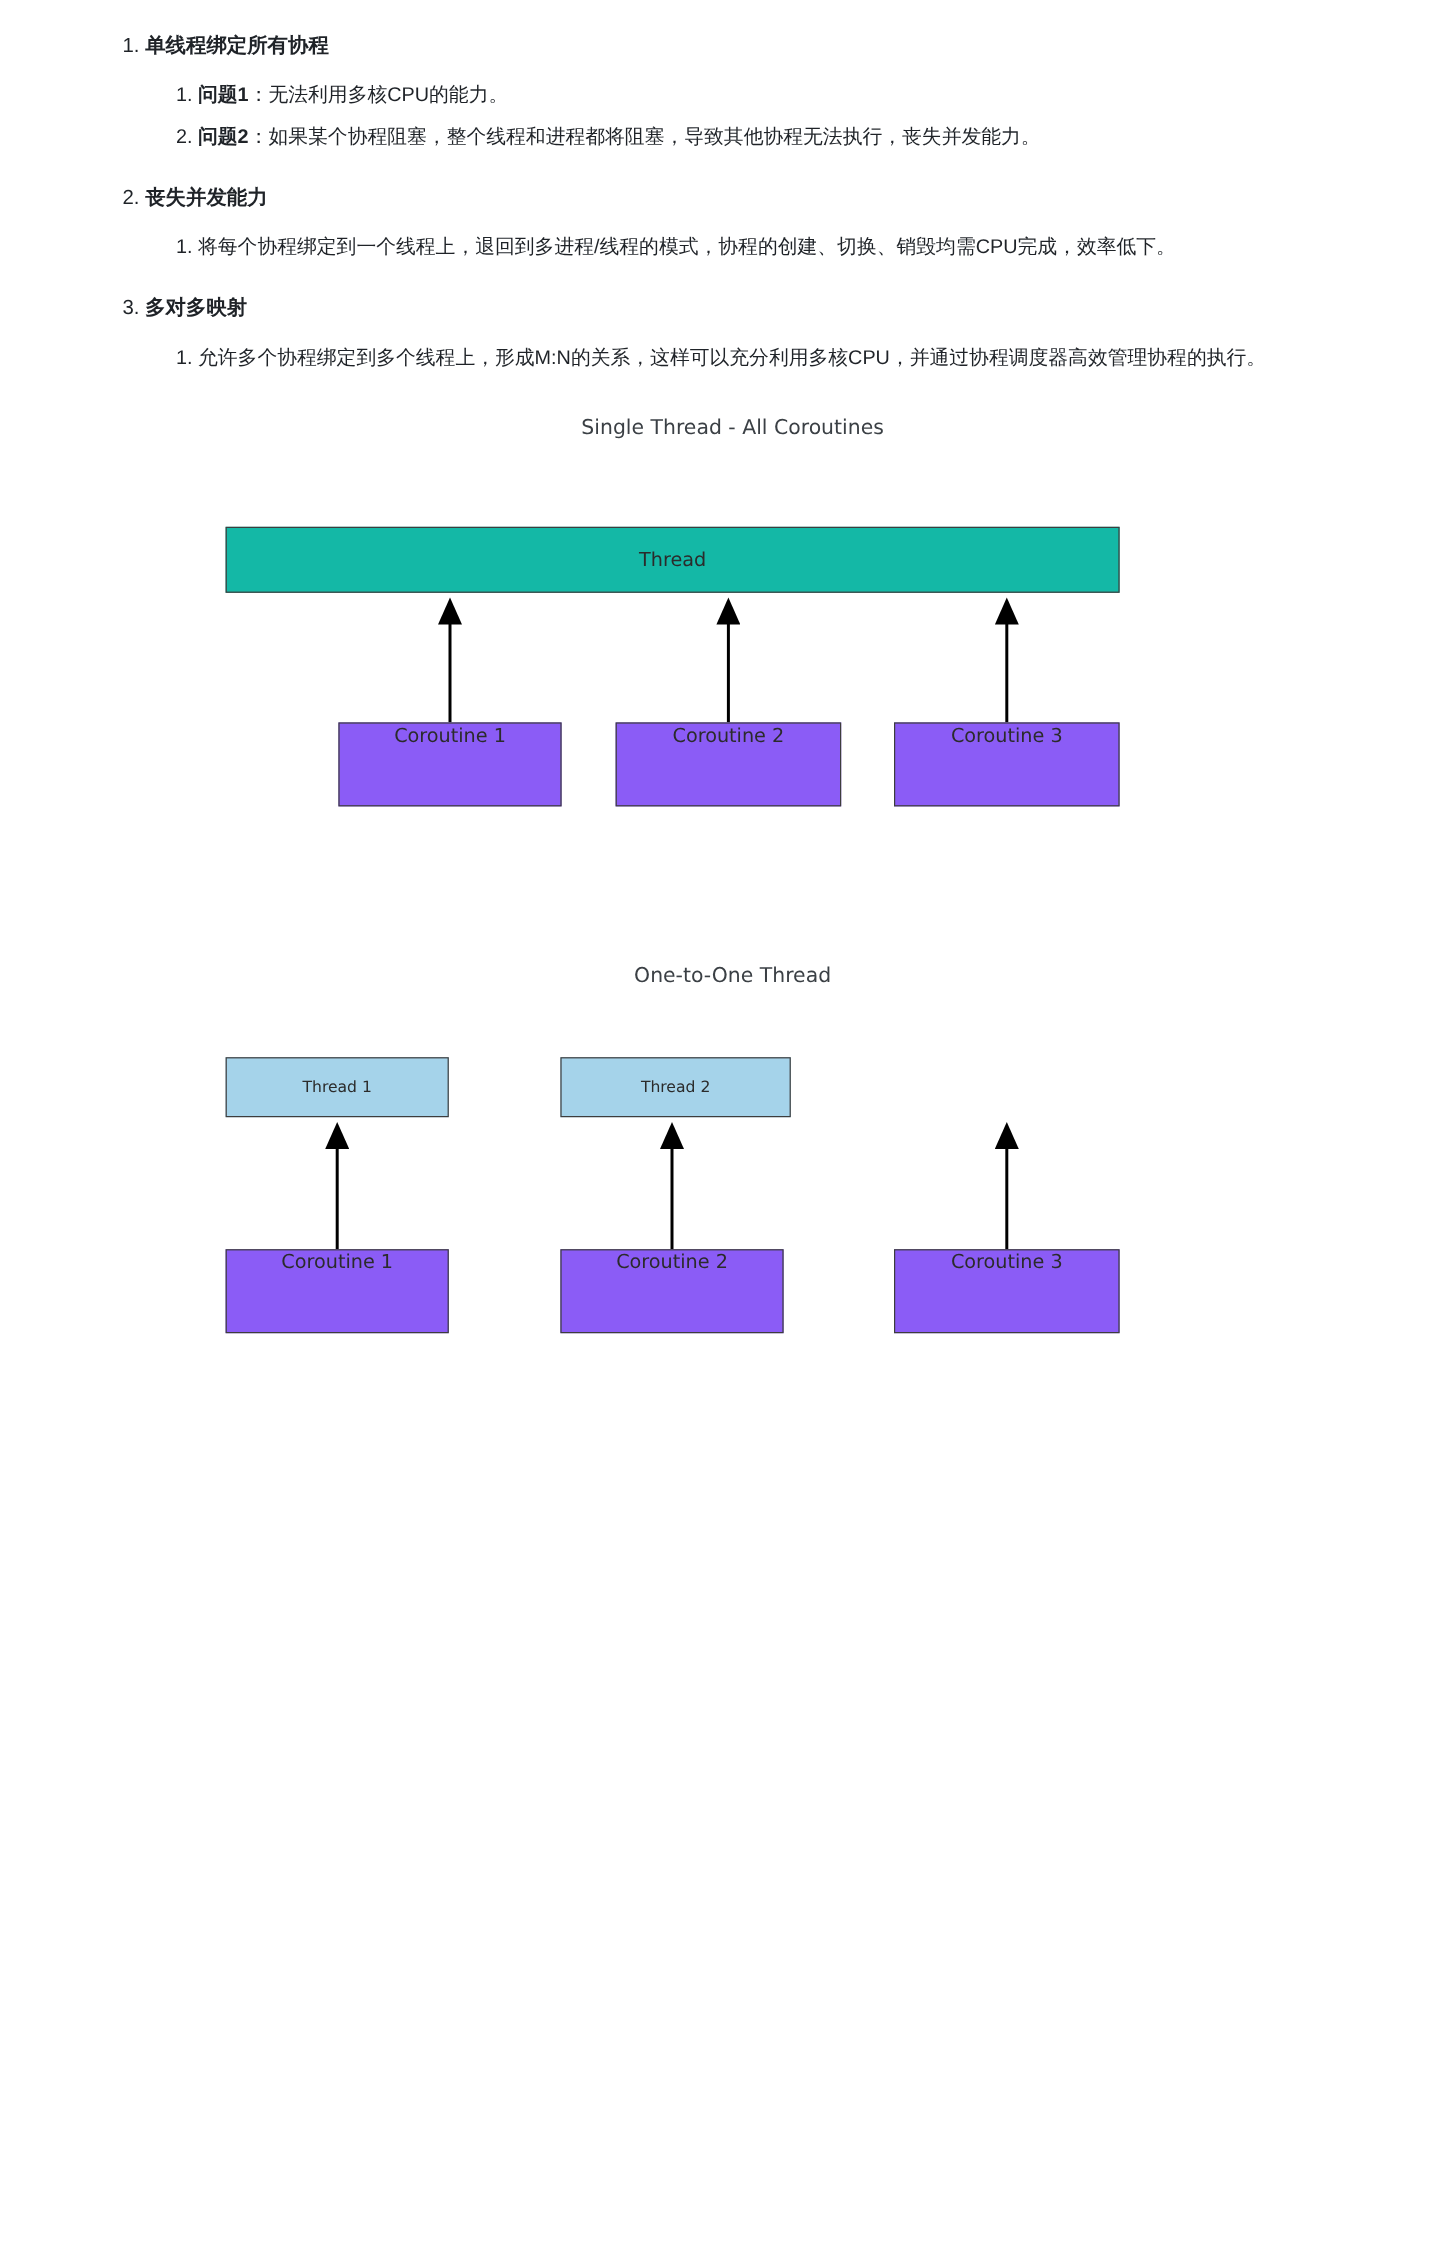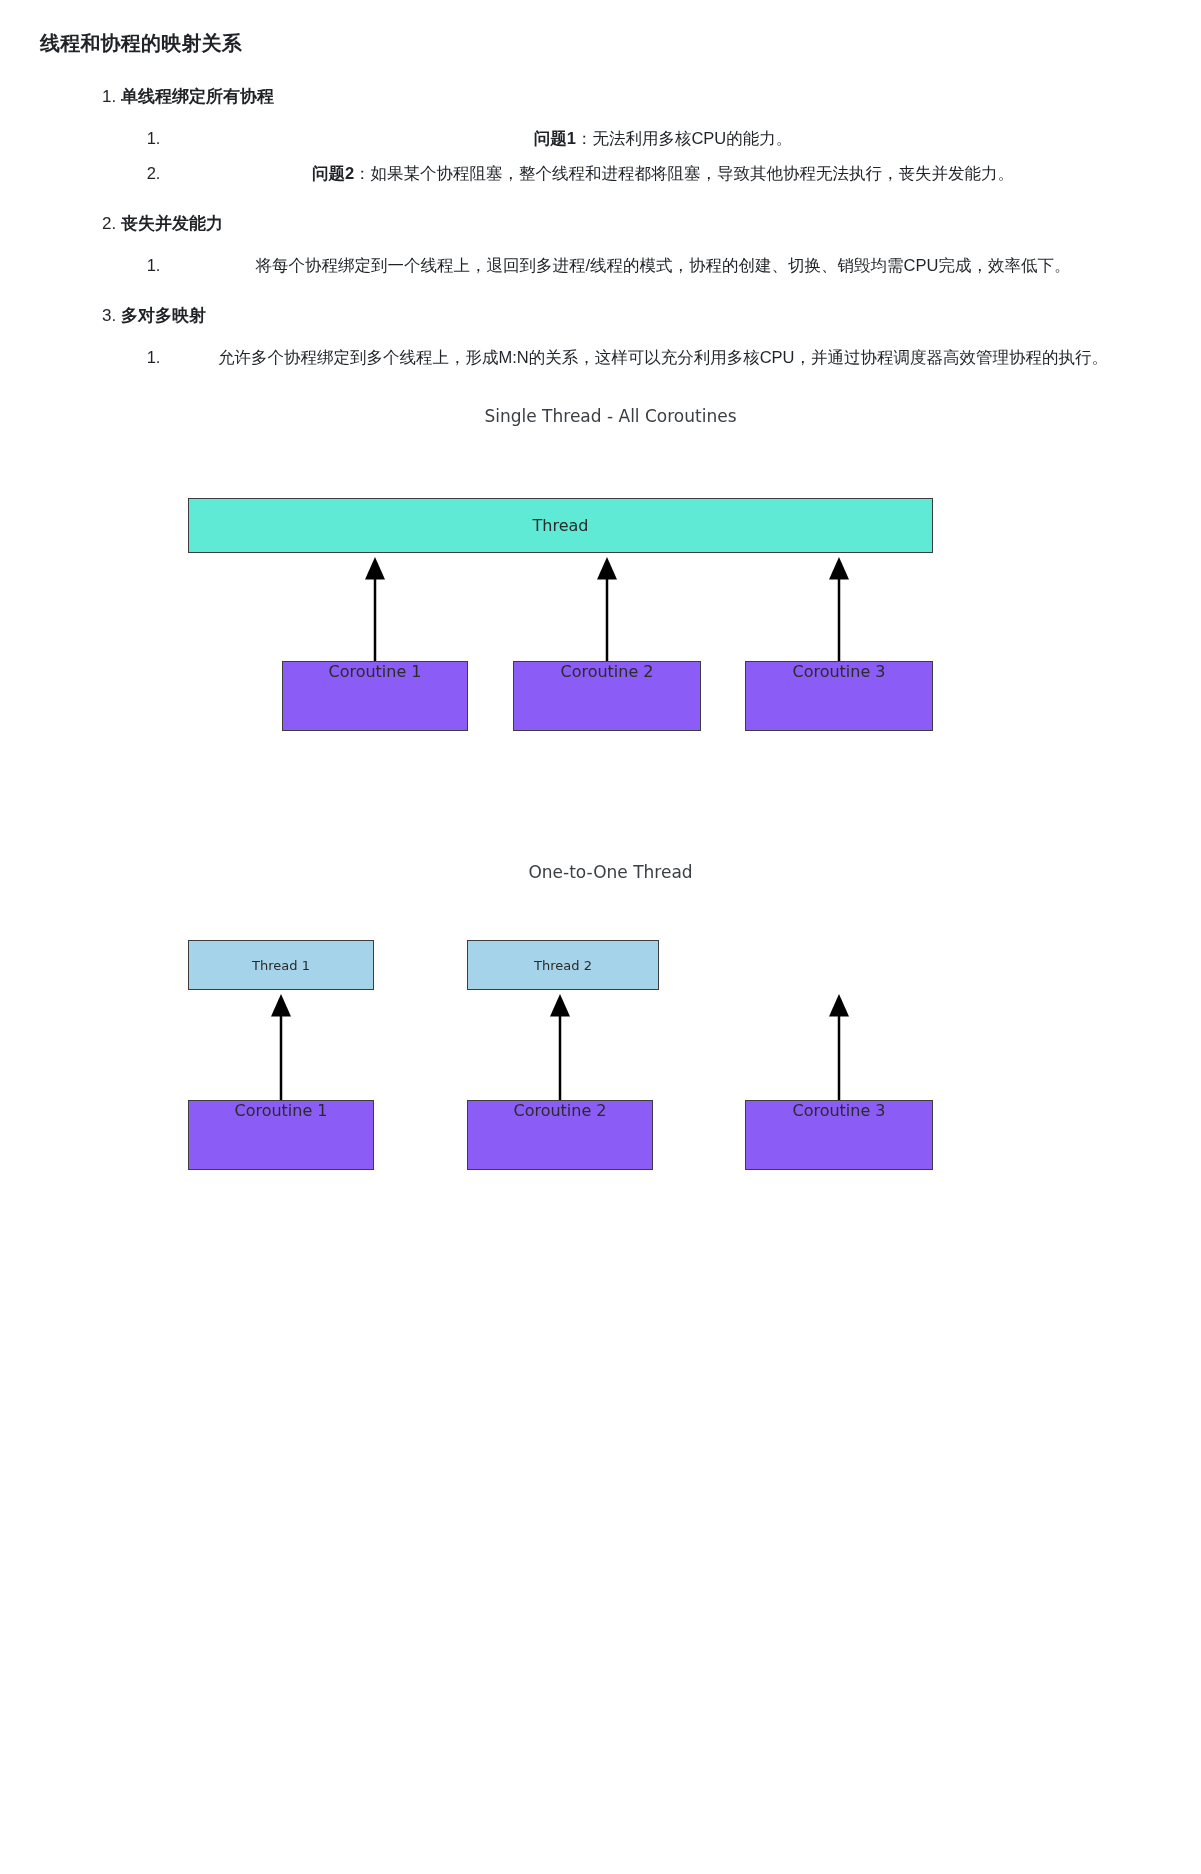--- a/index.html
+++ b/index.html
@@ -44,21 +44,20 @@
   ol.level1 > li::marker {
     font-weight: normal;
     font-size: 17px;
   }
 
   ol.level2 {
     list-style-type: decimal;
     margin: 14px 0 0 0;
     padding-left: 44px;
     font-weight: normal;
-    text-align: center;
   }
   ol.level2 > li {
     font-size: 16.5px;
     font-weight: normal;
     line-height: 1.75;
     margin-bottom: 6px;
     color: #1f2328;
   }
   ol.level2 > li::marker {
     font-size: 16.5px;
@@ -86,21 +85,21 @@
   }
 
   
   .fig1 { height: 330px; margin-top: 72px; }
   .thread-bar {
     position: absolute;
     left: 138px;
     top: 0px;
     width: 745px;
     height: 55px;
-    background: #5eead4;
+    background: #14b8a6;
     border: 1.5px solid #3d3d3d;
     box-sizing: border-box;
     display: flex;
     align-items: center;
     justify-content: center;
     font-size: 16px;
     color: #2b2b2b;
     font-family: "DejaVu Sans", sans-serif;
   }
   .cor-box {
@@ -137,21 +136,20 @@
   }
 
   
   .fig2 { height: 290px; margin-top: 58px; }
 </style>
 </head>
 <body>
 
 <div class="page">
 
-  <h1 class="doc-title">线程和协程的映射关系</h1>
 
   <ol class="level1">
 
     <li>
       <span>单线程绑定所有协程</span>
       <ol class="level2">
         <li><span class="bold-inline">问题1</span><span>：无法利用多核CPU的能力。</span></li>
         <li><span class="bold-inline">问题2</span><span>：如果某个协程阻塞，整个线程和进程都将阻塞，导致其他协程无法执行，丧失并发能力。</span></li>
       </ol>
     </li>

